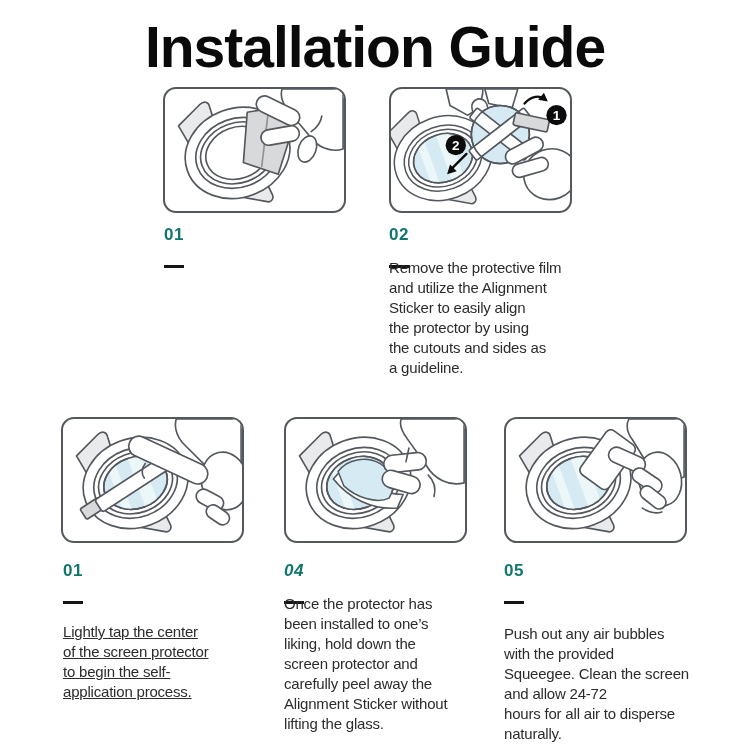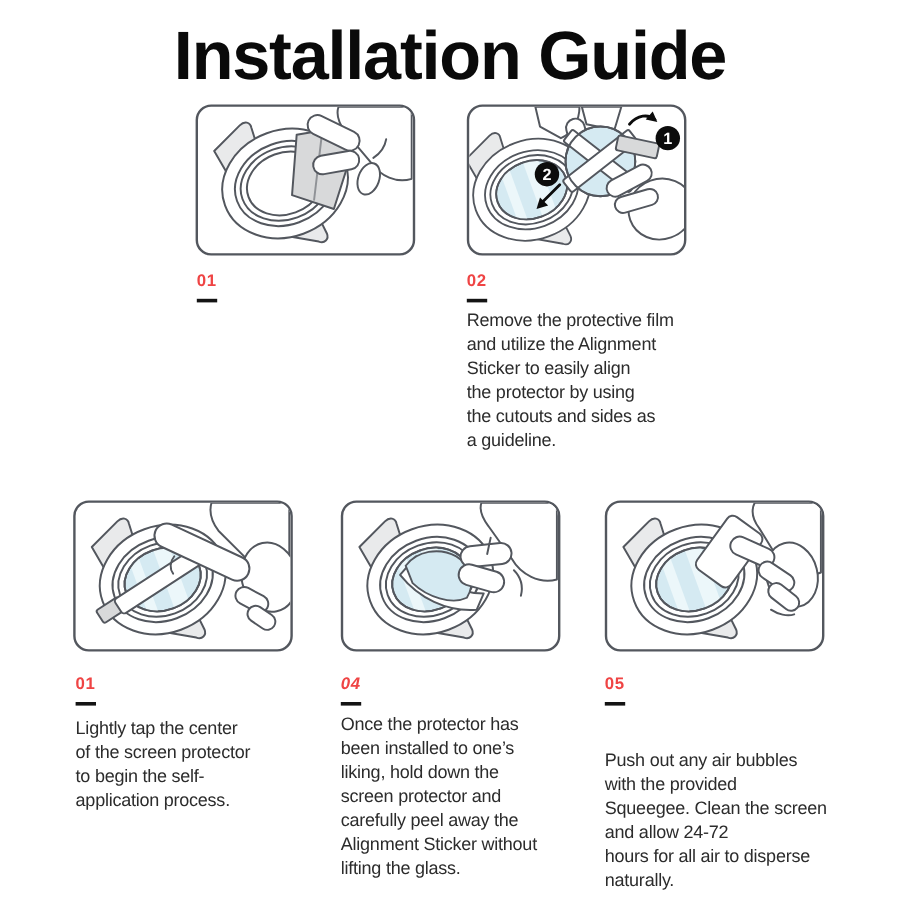--- a/index.html
+++ b/index.html
@@ -10,28 +10,28 @@
   html,body{margin:0;padding:0;background:#fff;}
   .canvas{position:relative;width:750px;height:750px;background:#fff;overflow:hidden;
           font-family:"Liberation Sans",sans-serif;}
   .title{position:absolute;top:14px;left:0;width:750px;text-align:center;
          font-size:57px;font-weight:bold;letter-spacing:-1px;color:var(--title-text);}
   .panel{position:absolute;width:183px;height:126px;border:2px solid var(--panel-border);
          border-radius:13px;background:#fff;box-sizing:border-box;overflow:hidden;}
   .panel svg{display:block;width:179px;height:122px;}
   #p1{left:163px;top:87px;} #p2{left:389px;top:87px;}
   #p3{left:61px;top:417px;} #p4{left:284px;top:417px;} #p5{left:504px;top:417px;}
-  .step-num{position:absolute;font-size:14px;font-weight:bold;color:#ef4444;
-            letter-spacing:.5px;padding-bottom:8px;border-bottom:3px solid #141414;}
+  .step-num{position:absolute;font-size:17px;font-weight:bold;color:#0f766e;
+            letter-spacing:.5px;padding-bottom:20px;border-bottom:3px solid #141414;}
   #n1{left:164px;top:225px;} #n2{left:389px;top:225px;}
   #n3{left:63px;top:561px;} #n4{left:284px;top:561px;font-style:italic;} #n5{left:504px;top:561px;}
   .step-text{position:absolute;width:218px;font-size:15px;line-height:20px;
              letter-spacing:-.2px;color:var(--text);white-space:pre-line;}
   #t1{left:164px;top:258px;} #t2{left:389px;top:258px;}
-  #t3{left:63px;top:598px;} #t4{left:284px;top:594px;} #t5{left:504px;top:624px;}
+  #t3{left:63px;top:622px;text-decoration:underline;} #t4{left:284px;top:594px;} #t5{left:504px;top:624px;}
   
   .s  {fill:none;stroke:var(--outline);stroke-width:1.7;stroke-linecap:round;stroke-linejoin:round;}
   .so {fill:none;stroke:var(--outline);stroke-width:1.7;}
   .sw {fill:#fff;stroke:var(--outline);stroke-width:1.7;stroke-linecap:round;stroke-linejoin:round;}
   .sg {fill:var(--light-gray);stroke:var(--outline);stroke-width:1.7;stroke-linejoin:round;}
   .sc {fill:var(--cloth-gray);stroke:var(--outline);stroke-width:1.7;stroke-linejoin:round;}
   .sb {fill:var(--film-blue);stroke:var(--outline);stroke-width:1.6;}
   .stripe{fill:var(--film-stripe);}
   .badge{fill:var(--badge-black);}
   .badge-num{fill:#fff;font-family:"Liberation Sans",sans-serif;font-size:14px;font-weight:bold;}

